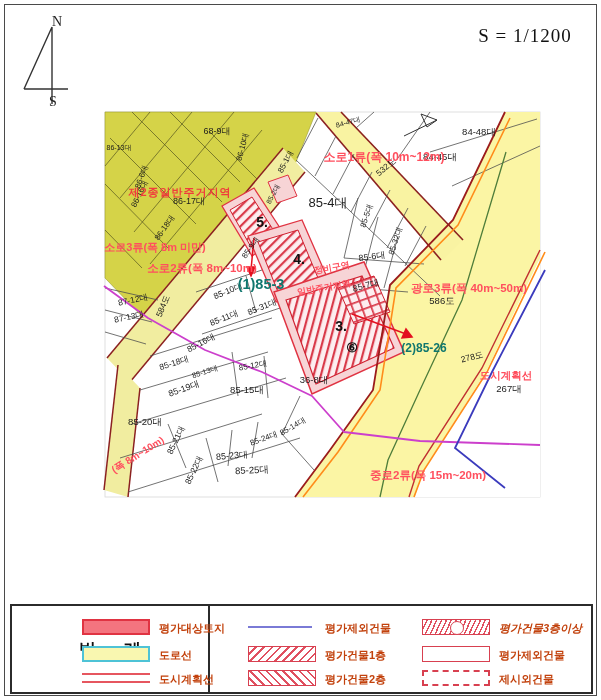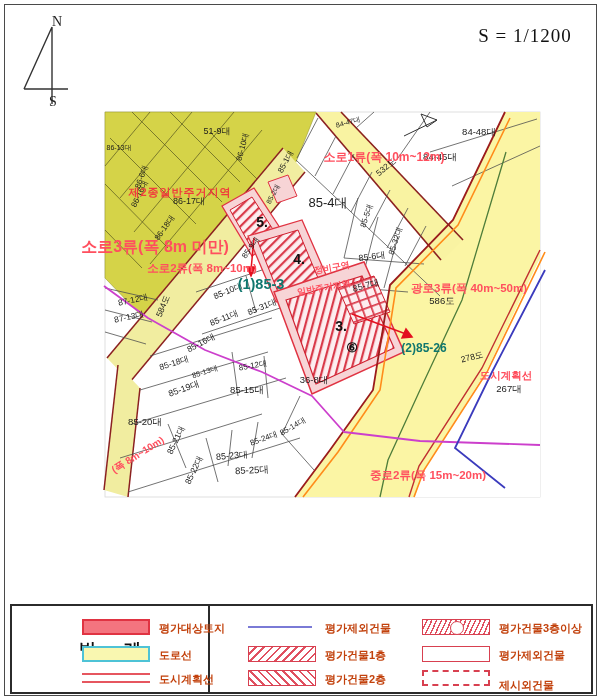--- a/index.html
+++ b/index.html
@@ -170,21 +170,21 @@
     <line x1="254" y1="238" x2="251" y2="270"></line>
     <polygon points="251,276 247,267 255,267"></polygon>
     <line x1="352" y1="314" x2="406" y2="334"></line>
     <polygon points="412,337 402,338 406,329"></polygon>
   </g>
 
   <path d="M404,136 L437,120 M437,120 L421,114 L427,127 Z" fill="none" stroke="#333" stroke-width="1"></path>
 </svg>
 
 <div id="map-labels">
-    <div class="mlabel" style="left: 217px; top: 131px; font-size: 9px; transform: translate(-50%, -50%) rotate(0deg);">51-9대</div>
+    <div class="mlabel" style="left: 217px; top: 131px; font-size: 9px; transform: translate(-50%, -50%) rotate(0deg);">68-9대</div>
     <div class="mlabel" style="left: 243px; top: 147px; font-size: 8px; transform: translate(-50%, -50%) rotate(-75deg);">86-10대</div>
     <div class="mlabel" style="left: 119px; top: 147px; font-size: 7px; transform: translate(-50%, -50%) rotate(0deg);">86-13대</div>
     <div class="mlabel" style="left: 142px; top: 177px; font-size: 8px; transform: translate(-50%, -50%) rotate(-70deg);">86-6대</div>
     <div class="mlabel" style="left: 140px; top: 194px; font-size: 8px; transform: translate(-50%, -50%) rotate(-65deg);">86-16대</div>
     <div class="mlabel" style="left: 189px; top: 201px; font-size: 9px; transform: translate(-50%, -50%) rotate(0deg);">86-17대</div>
     <div class="mlabel" style="left: 165px; top: 228px; font-size: 8px; transform: translate(-50%, -50%) rotate(-55deg);">86-18대</div>
     <div class="mlabel" style="left: 286px; top: 162px; font-size: 8px; transform: translate(-50%, -50%) rotate(-62deg);">85-1대</div>
     <div class="mlabel" style="left: 273px; top: 194px; font-size: 7px; transform: translate(-50%, -50%) rotate(-62deg);">85-2대</div>
     <div class="mlabel" style="left: 328px; top: 202px; font-size: 13px; transform: translate(-50%, -50%) rotate(0deg);">85-4대</div>
     <div class="mlabel" style="left: 367px; top: 216px; font-size: 8px; transform: translate(-50%, -50%) rotate(-72deg);">85-5대</div>
@@ -213,21 +213,21 @@
     <div class="mlabel" style="left: 129px; top: 317px; font-size: 8.5px; transform: translate(-50%, -50%) rotate(-12deg);">87-13대</div>
     <div class="mlabel" style="left: 479px; top: 132px; font-size: 9.5px; transform: translate(-50%, -50%) rotate(0deg);">84-48대</div>
     <div class="mlabel" style="left: 440px; top: 157px; font-size: 9.5px; transform: translate(-50%, -50%) rotate(0deg);">84-45대</div>
     <div class="mlabel" style="left: 348px; top: 122px; font-size: 7px; transform: translate(-50%, -50%) rotate(-15deg);">84-47대</div>
     <div class="mlabel" style="left: 386px; top: 167px; font-size: 8.5px; transform: translate(-50%, -50%) rotate(-40deg);">532도</div>
     <div class="mlabel" style="left: 163px; top: 306px; font-size: 8.5px; transform: translate(-50%, -50%) rotate(-68deg);">584도</div>
     <div class="mlabel" style="left: 442px; top: 301px; font-size: 9.5px; transform: translate(-50%, -50%) rotate(0deg);">586도</div>
     <div class="mlabel" style="left: 472px; top: 357px; font-size: 8.5px; transform: translate(-50%, -50%) rotate(-15deg);">278도</div>
     <div class="mlabel" style="left: 509px; top: 389px; font-size: 9.5px; transform: translate(-50%, -50%) rotate(0deg);">267대</div>
     <div class="mlabel red" style="left: 384px; top: 157px; font-size: 12px; transform: translate(-50%, -50%) rotate(0deg);">소로1류(폭 10m~12m)</div>
-    <div class="mlabel red" style="left: 155px; top: 247px; font-size: 16px; transform: translate(-50%, -50%) rotate(0deg);">소로3류(폭 8m 미만)</div>
+    <div class="mlabel red" style="left: 155px; top: 247px; font-size: 11px; transform: translate(-50%, -50%) rotate(0deg);">소로3류(폭 8m 미만)</div>
     <div class="mlabel red" style="left: 202px; top: 269px; font-size: 11.5px; transform: translate(-50%, -50%) rotate(0deg);">소로2류(폭 8m~10m)</div>
     <div class="mlabel red" style="left: 469px; top: 289px; font-size: 11.5px; transform: translate(-50%, -50%) rotate(0deg);">광로3류(폭 40m~50m)</div>
     <div class="mlabel red" style="left: 428px; top: 476px; font-size: 11.5px; transform: translate(-50%, -50%) rotate(0deg);">중로2류(폭 15m~20m)</div>
     <div class="mlabel red" style="left: 138px; top: 455px; font-size: 10px; transform: translate(-50%, -50%) rotate(-32deg);">(폭 8m~10m)</div>
     <div class="mlabel red" style="left: 506px; top: 375px; font-size: 10.5px; transform: translate(-50%, -50%) rotate(0deg);">도시계획선</div>
     <div class="mlabel red" style="left: 332px; top: 268px; font-size: 9px; transform: translate(-50%, -50%) rotate(-10deg);">정비구역</div>
     <div class="mlabel red" style="left: 324px; top: 288px; font-size: 9px; transform: translate(-50%, -50%) rotate(-10deg);">일반주거지역</div>
     <div class="mlabel zone" style="left: 180px; top: 192px; font-size: 11px; transform: translate(-50%, -50%) rotate(0deg);">제2종일반주거지역</div>
     <div class="mlabel subject" style="left: 261px; top: 284px; font-size: 14.5px; transform: translate(-50%, -50%) rotate(0deg);">(1)85-3</div>
     <div class="mlabel subject" style="left: 424px; top: 348px; font-size: 12px; transform: translate(-50%, -50%) rotate(0deg);">(2)85-26</div>
@@ -259,20 +259,20 @@
 
   <div class="sw sw-b1" style="left:236px;top:40px;"></div>
   <div class="llab" style="left:313px;top:42px;">평가건물1층</div>
 
   <div class="sw sw-b2" style="left:236px;top:64px;"></div>
   <div class="llab" style="left:313px;top:66px;">평가건물2층</div>
 
   <div class="sw sw-b3" style="left:410px;top:13px;">
     <div class="circ"></div>
   </div>
-  <div class="llab" style="left:487px;top:15px;">평가건물3층이상</div>
+  <div class="llab" style="left:487px;top:15px;font-style:italic;">평가건물3층이상</div>
 
   <div class="sw sw-excl" style="left:410px;top:40px;"></div>
   <div class="llab" style="left:487px;top:42px;">평가제외건물</div>
 
   <div class="sw sw-dash" style="left:410px;top:64px;"></div>
-  <div class="llab" style="left:487px;top:66px;margin-top:6px;">제시외건물</div>
+  <div class="llab" style="left:487px;top:66px;">제시외건물</div>
 </div>
 
 </body></html>

